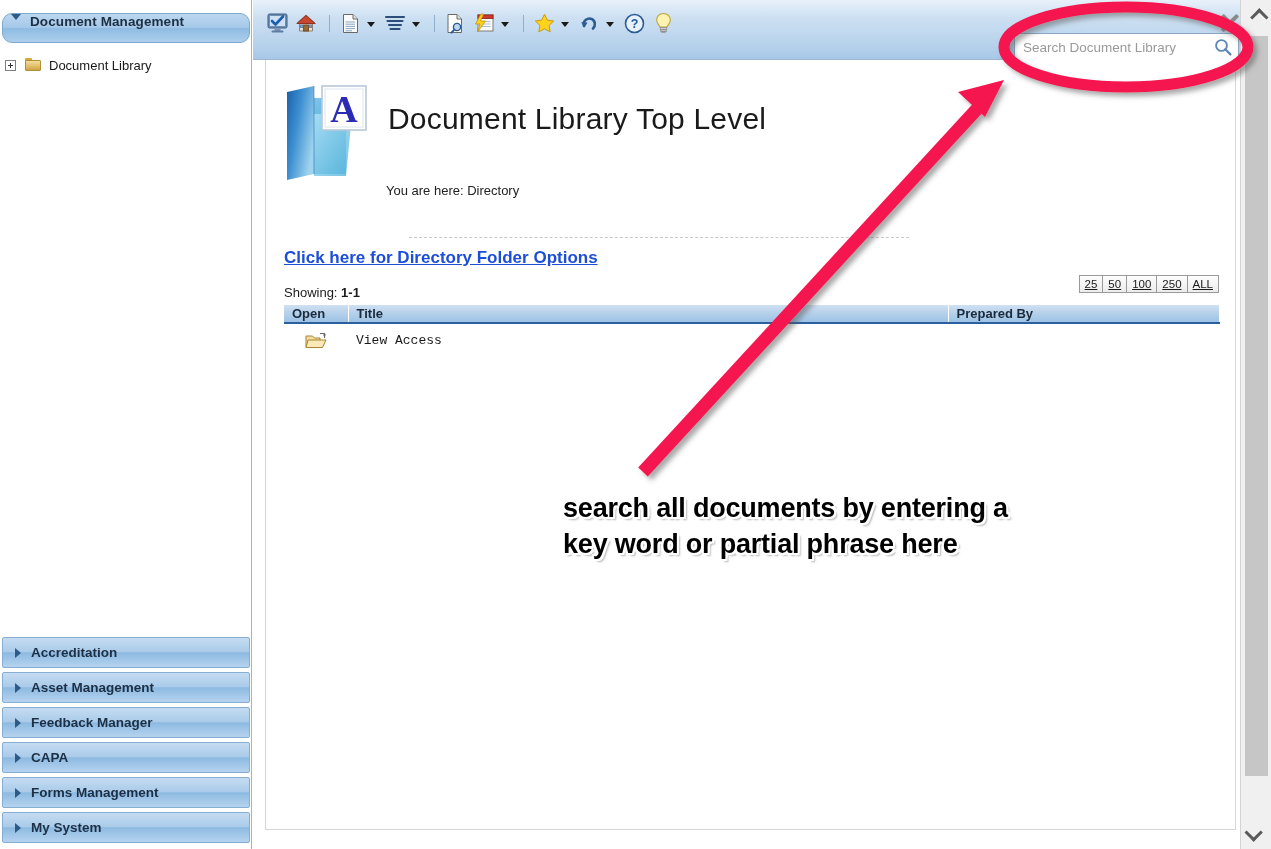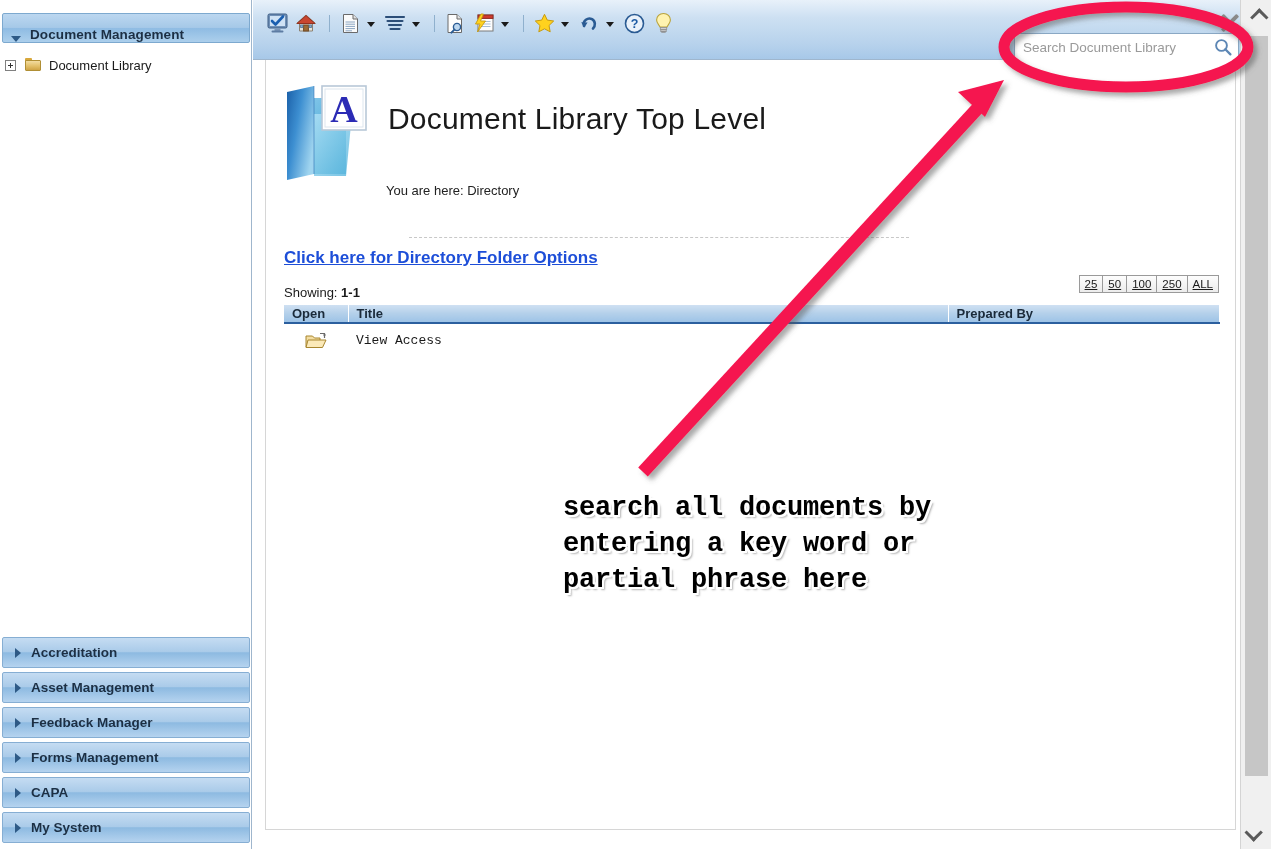--- a/index.html
+++ b/index.html
@@ -23,22 +23,22 @@
     width: 252px; height: 849px;
     background: #ffffff;
     border-right: 1px solid #9fb6cd;
   }
   .sb-header {
     position: absolute;
     left: 2px; top: 13px;
     width: 248px; height: 30px;
     background: linear-gradient(to bottom, #bcd7f0 0%, #a6c9e8 48%, #8fbce3 52%, #accfec 100%);
     border: 1px solid #7da9cf;
-    border-radius: 2px;
-    display: flex; align-items: flex-end;
+    border-radius: 10px;
+    display: flex; align-items: flex-start;
     padding-left: 8px;
     cursor: pointer;
   }
   .sb-header .caret-down {
     width: 0; height: 0;
     border-left: 5px solid transparent;
     border-right: 5px solid transparent;
     border-top: 6px solid #2e5a86;
     margin-right: 9px;
   }
@@ -349,21 +349,20 @@
     width: 23px; height: 740px;
     background: #c6c6c6;
     cursor: pointer;
   }
 
   
   #annot-layer {
     position: absolute;
     left: 0; top: 0; width: 1271px; height: 849px;
     pointer-events: none;
-    font-family: Liberation Mono, monospace;
   }
   #annot-text {
     position: absolute;
     left: 563px; top: 491px;
     width: 470px;
     font-size: 27px;
     font-weight: bold;
     line-height: 1.33;
     color: #000000;
     letter-spacing: -0.2px;
@@ -406,25 +405,25 @@
       <div class="nav-sec">
         <span class="caret-right"></span>
         <span class="nav-label">Asset Management</span>
       </div>
       <div class="nav-sec">
         <span class="caret-right"></span>
         <span class="nav-label">Feedback Manager</span>
       </div>
       <div class="nav-sec">
         <span class="caret-right"></span>
-        <span class="nav-label">Forms Management</span>
+        <span class="nav-label">CAPA</span>
       </div>
       <div class="nav-sec">
         <span class="caret-right"></span>
-        <span class="nav-label">CAPA</span>
+        <span class="nav-label">Forms Management</span>
       </div>
       <div class="nav-sec">
         <span class="caret-right"></span>
         <span class="nav-label">My System</span>
       </div>
     </div>
   </div>
 
   <div id="toolbar">
     <div class="tb-row">

